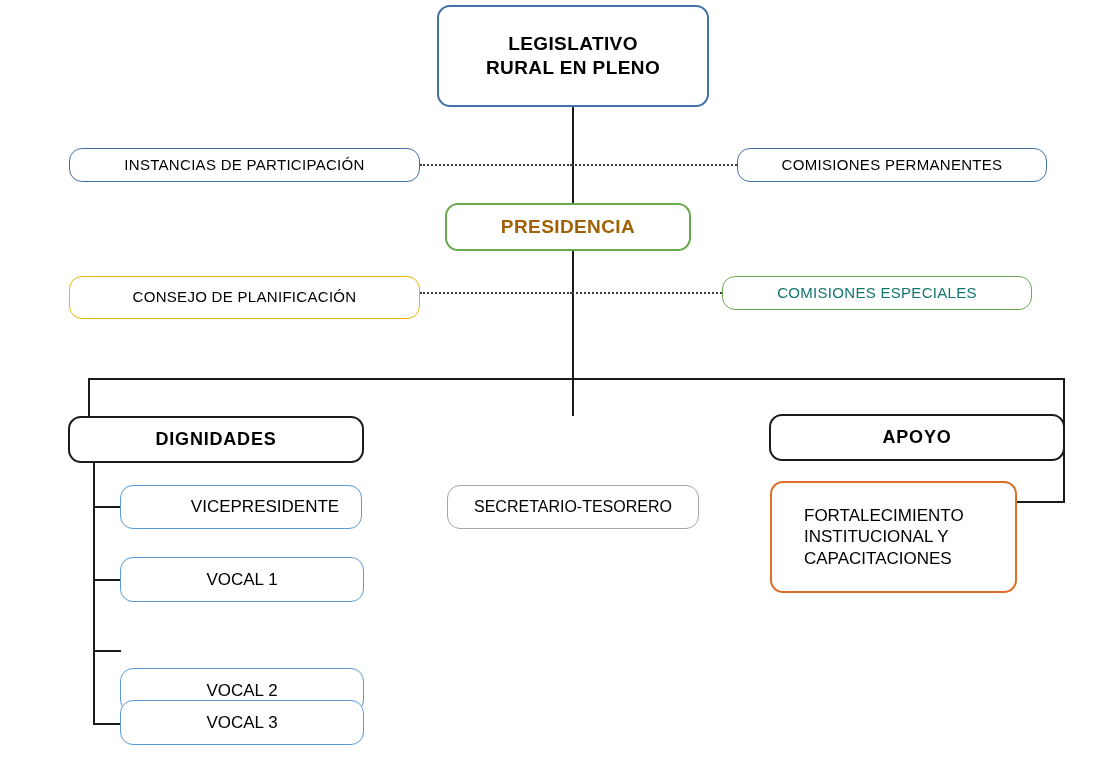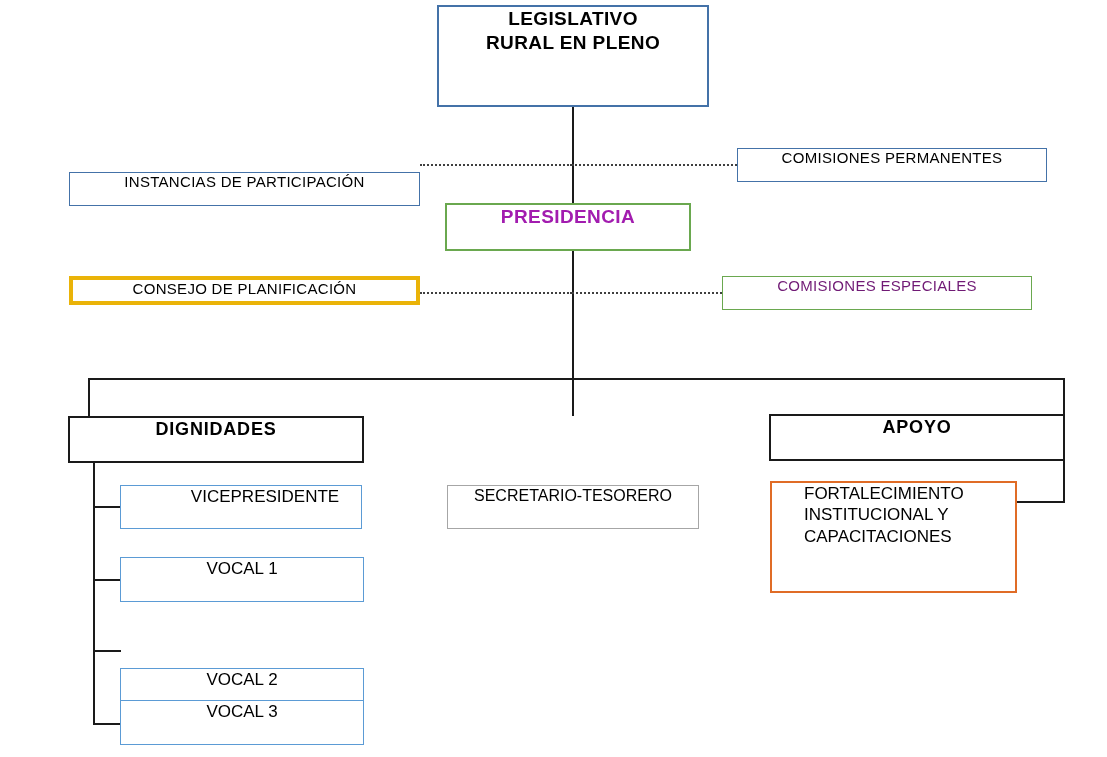--- a/index.html
+++ b/index.html
@@ -14,74 +14,75 @@
     position: relative;
     width: 1107px;
     height: 757px;
     background: #ffffff;
     overflow: hidden;
   }
   .node {
     position: absolute;
     box-sizing: border-box;
     display: flex;
+    align-items: center;
     justify-content: center;
     text-align: center;
     background: #ffffff;
     z-index: 3;
+    border-radius: 13px;
   }
   .node span {
     display: block;
     line-height: 1.25;
   }
   
   .n-legislativo {
     left: 437px; top: 5px; width: 272px; height: 102px;
     border: 2px solid #4472a8;
     font-weight: bold;
     font-size: 19px;
     letter-spacing: 0.4px;
     color: #000;
   }
   .n-instancias {
     left: 69px; top: 148px; width: 351px; height: 34px;
     border: 1px solid #4472a8;
     font-size: 15px;
     letter-spacing: 0.3px;
     color: #000;
-    margin-top: 24px;
   }
   .n-comisiones-perm {
     left: 737px; top: 148px; width: 310px; height: 34px;
     border: 1px solid #4472a8;
     font-size: 15px;
     letter-spacing: 0.3px;
     color: #000;
   }
   .n-presidencia {
     left: 445px; top: 203px; width: 246px; height: 48px;
     border: 2px solid #6aa84f;
     font-weight: bold;
     font-size: 19px;
     letter-spacing: 0.4px;
-    color: #a21caf;
+    color: #a16207;
   }
   .n-consejo {
-    left: 69px; top: 276px; width: 351px; height: 29px;
-    border: 4px solid #eab308;
+    left: 69px; top: 276px; width: 351px; height: 43px;
+    border: 1px solid #eab308;
     font-size: 15px;
     letter-spacing: 0.3px;
     color: #000;
   }
   .n-comisiones-esp {
     left: 722px; top: 276px; width: 310px; height: 34px;
     border: 1px solid #6aa84f;
     font-size: 15px;
     letter-spacing: 0.3px;
-    color: #701a75;
+    color: #0f766e;
   }
   .n-dignidades {
     left: 68px; top: 416px; width: 296px; height: 47px;
     border: 2px solid #1a1a1a;
     font-weight: bold;
     font-size: 18px;
     letter-spacing: 0.8px;
     color: #000;
   }
   .n-administrativos {

